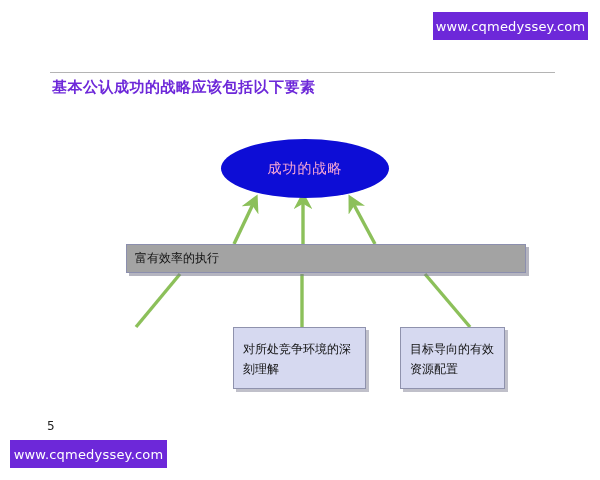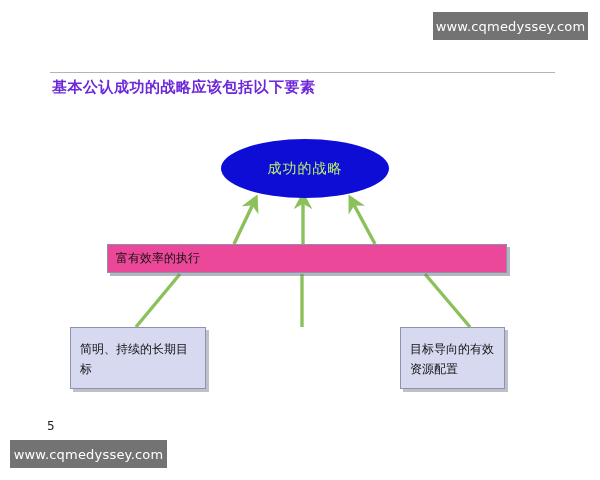--- a/index.html
+++ b/index.html
@@ -14,21 +14,21 @@
     position: relative;
     width: 600px;
     height: 480px;
     background: #ffffff;
     overflow: hidden;
   }
 
   
   .watermark {
     position: absolute;
-    background: #737373;
+    background: #6d28d9;
     color: #ffffff;
     font-family: "DejaVu Sans", "Liberation Sans", sans-serif;
     font-size: 13px;
     letter-spacing: 0.2px;
     display: flex;
     align-items: center;
     justify-content: center;
     white-space: nowrap;
   }
   #wm-top {
@@ -82,34 +82,35 @@
     top: 139px;
     width: 168px;
     height: 59px;
     border-radius: 50%;
     background: #0D0DD6;
     display: flex;
     align-items: center;
     justify-content: center;
   }
   #ellipse-label {
-    color: #bef264;
+    color: #f9a8d4;
     font-family: "DejaVu Serif", "Liberation Serif", serif;
     font-size: 14px;
     letter-spacing: 1px;
     white-space: nowrap;
   }
 
   
   .flow-box {
     position: absolute;
-    background: #ec4899;
+    background: #a3a3a3;
     border: 1px solid #8c8fae;
     box-shadow: 3px 3px 0 rgba(120,120,140,0.55);
     box-sizing: border-box;
+    margin-left: 19px;
   }
   #bar-node {
     left: 107px;
     top: 244px;
     width: 400px;
     height: 29px;
     display: flex;
     align-items: center;
   }
   #bar-label {
@@ -177,22 +178,22 @@
   </svg>
 
   <div id="ellipse-node">
     <span id="ellipse-label">成功的战略</span>
   </div>
 
   <div class="flow-box" id="bar-node">
     <span id="bar-label">富有效率的执行</span>
   </div>
 
-  <div class="leaf-box" id="leaf-1">
-    <span class="leaf-label">简明、持续的长期目标</span>
+  <div class="leaf-box" id="leaf-2">
+    <span class="leaf-label">对所处竞争环境的深刻理解</span>
   </div>
   <div class="leaf-box" id="leaf-3">
     <span class="leaf-label">目标导向的有效资源配置</span>
   </div>
 
   <div id="page-number">5</div>
 
   <div class="watermark" id="wm-bottom">www.cqmedyssey.com</div>
 
 </div>

